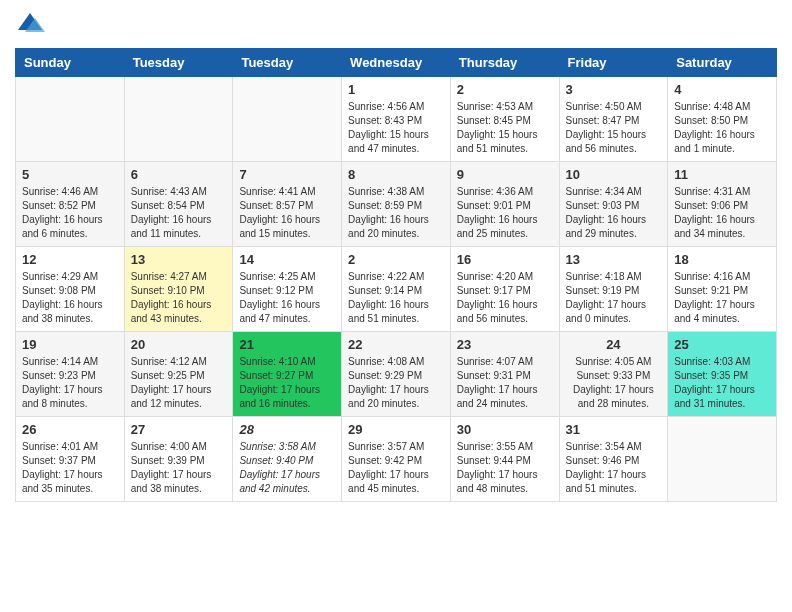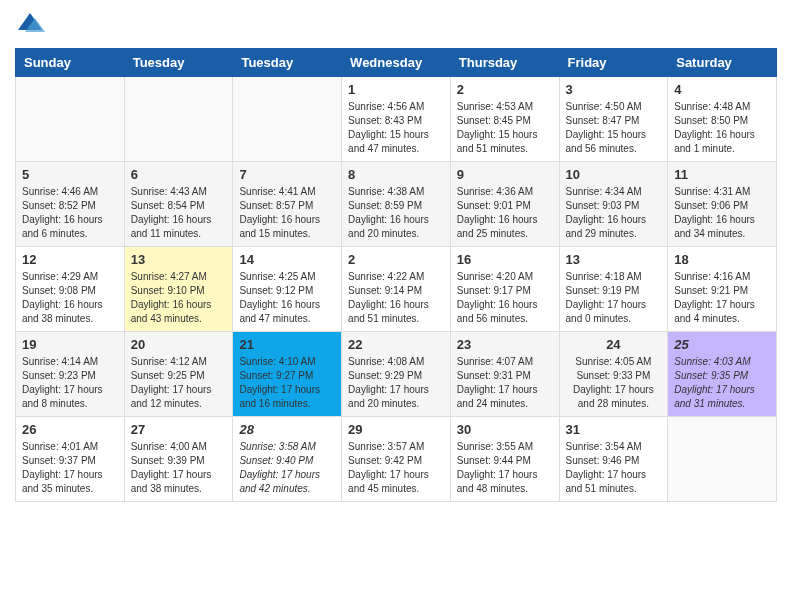--- a/index.html
+++ b/index.html
@@ -214,37 +214,37 @@
       </tr>
       <tr>
         <td style="background-color: rgb(245, 245, 245);">
           <span class="day-number">19</span>
           <div class="day-info">Sunrise: 4:14 AM<br>Sunset: 9:23 PM<br>Daylight: 17 hours and 8 minutes.</div>
         </td>
         <td style="background-color: rgb(245, 245, 245);">
           <span class="day-number">20</span>
           <div class="day-info">Sunrise: 4:12 AM<br>Sunset: 9:25 PM<br>Daylight: 17 hours and 12 minutes.</div>
         </td>
-        <td style="background-color: #0ea5e9; margin-top: 28px;">
+        <td style="background-color: #22c55e; margin-top: 28px;">
           <span class="day-number">21</span>
           <div class="day-info">Sunrise: 4:10 AM<br>Sunset: 9:27 PM<br>Daylight: 17 hours and 16 minutes.</div>
         </td>
         <td style="background-color: rgb(245, 245, 245); margin-top: 25px;">
           <span class="day-number">22</span>
           <div class="day-info">Sunrise: 4:08 AM<br>Sunset: 9:29 PM<br>Daylight: 17 hours and 20 minutes.</div>
         </td>
         <td style="background-color: rgb(245, 245, 245);">
           <span class="day-number">23</span>
           <div class="day-info">Sunrise: 4:07 AM<br>Sunset: 9:31 PM<br>Daylight: 17 hours and 24 minutes.</div>
         </td>
         <td style="background-color: rgb(245, 245, 245); text-align: center;">
           <span class="day-number">24</span>
           <div class="day-info">Sunrise: 4:05 AM<br>Sunset: 9:33 PM<br>Daylight: 17 hours and 28 minutes.</div>
         </td>
-        <td style="background-color: #c4b5fd; font-style: italic;">
+        <td style="background-color: #5eead4;">
           <span class="day-number">25</span>
           <div class="day-info">Sunrise: 4:03 AM<br>Sunset: 9:35 PM<br>Daylight: 17 hours and 31 minutes.</div>
         </td>
       </tr>
       <tr>
         <td style="background-color: rgb(255, 255, 255);">
           <span class="day-number">26</span>
           <div class="day-info">Sunrise: 4:01 AM<br>Sunset: 9:37 PM<br>Daylight: 17 hours and 35 minutes.</div>
         </td>
         <td style="background-color: rgb(255, 255, 255); border-radius: 9px;">

